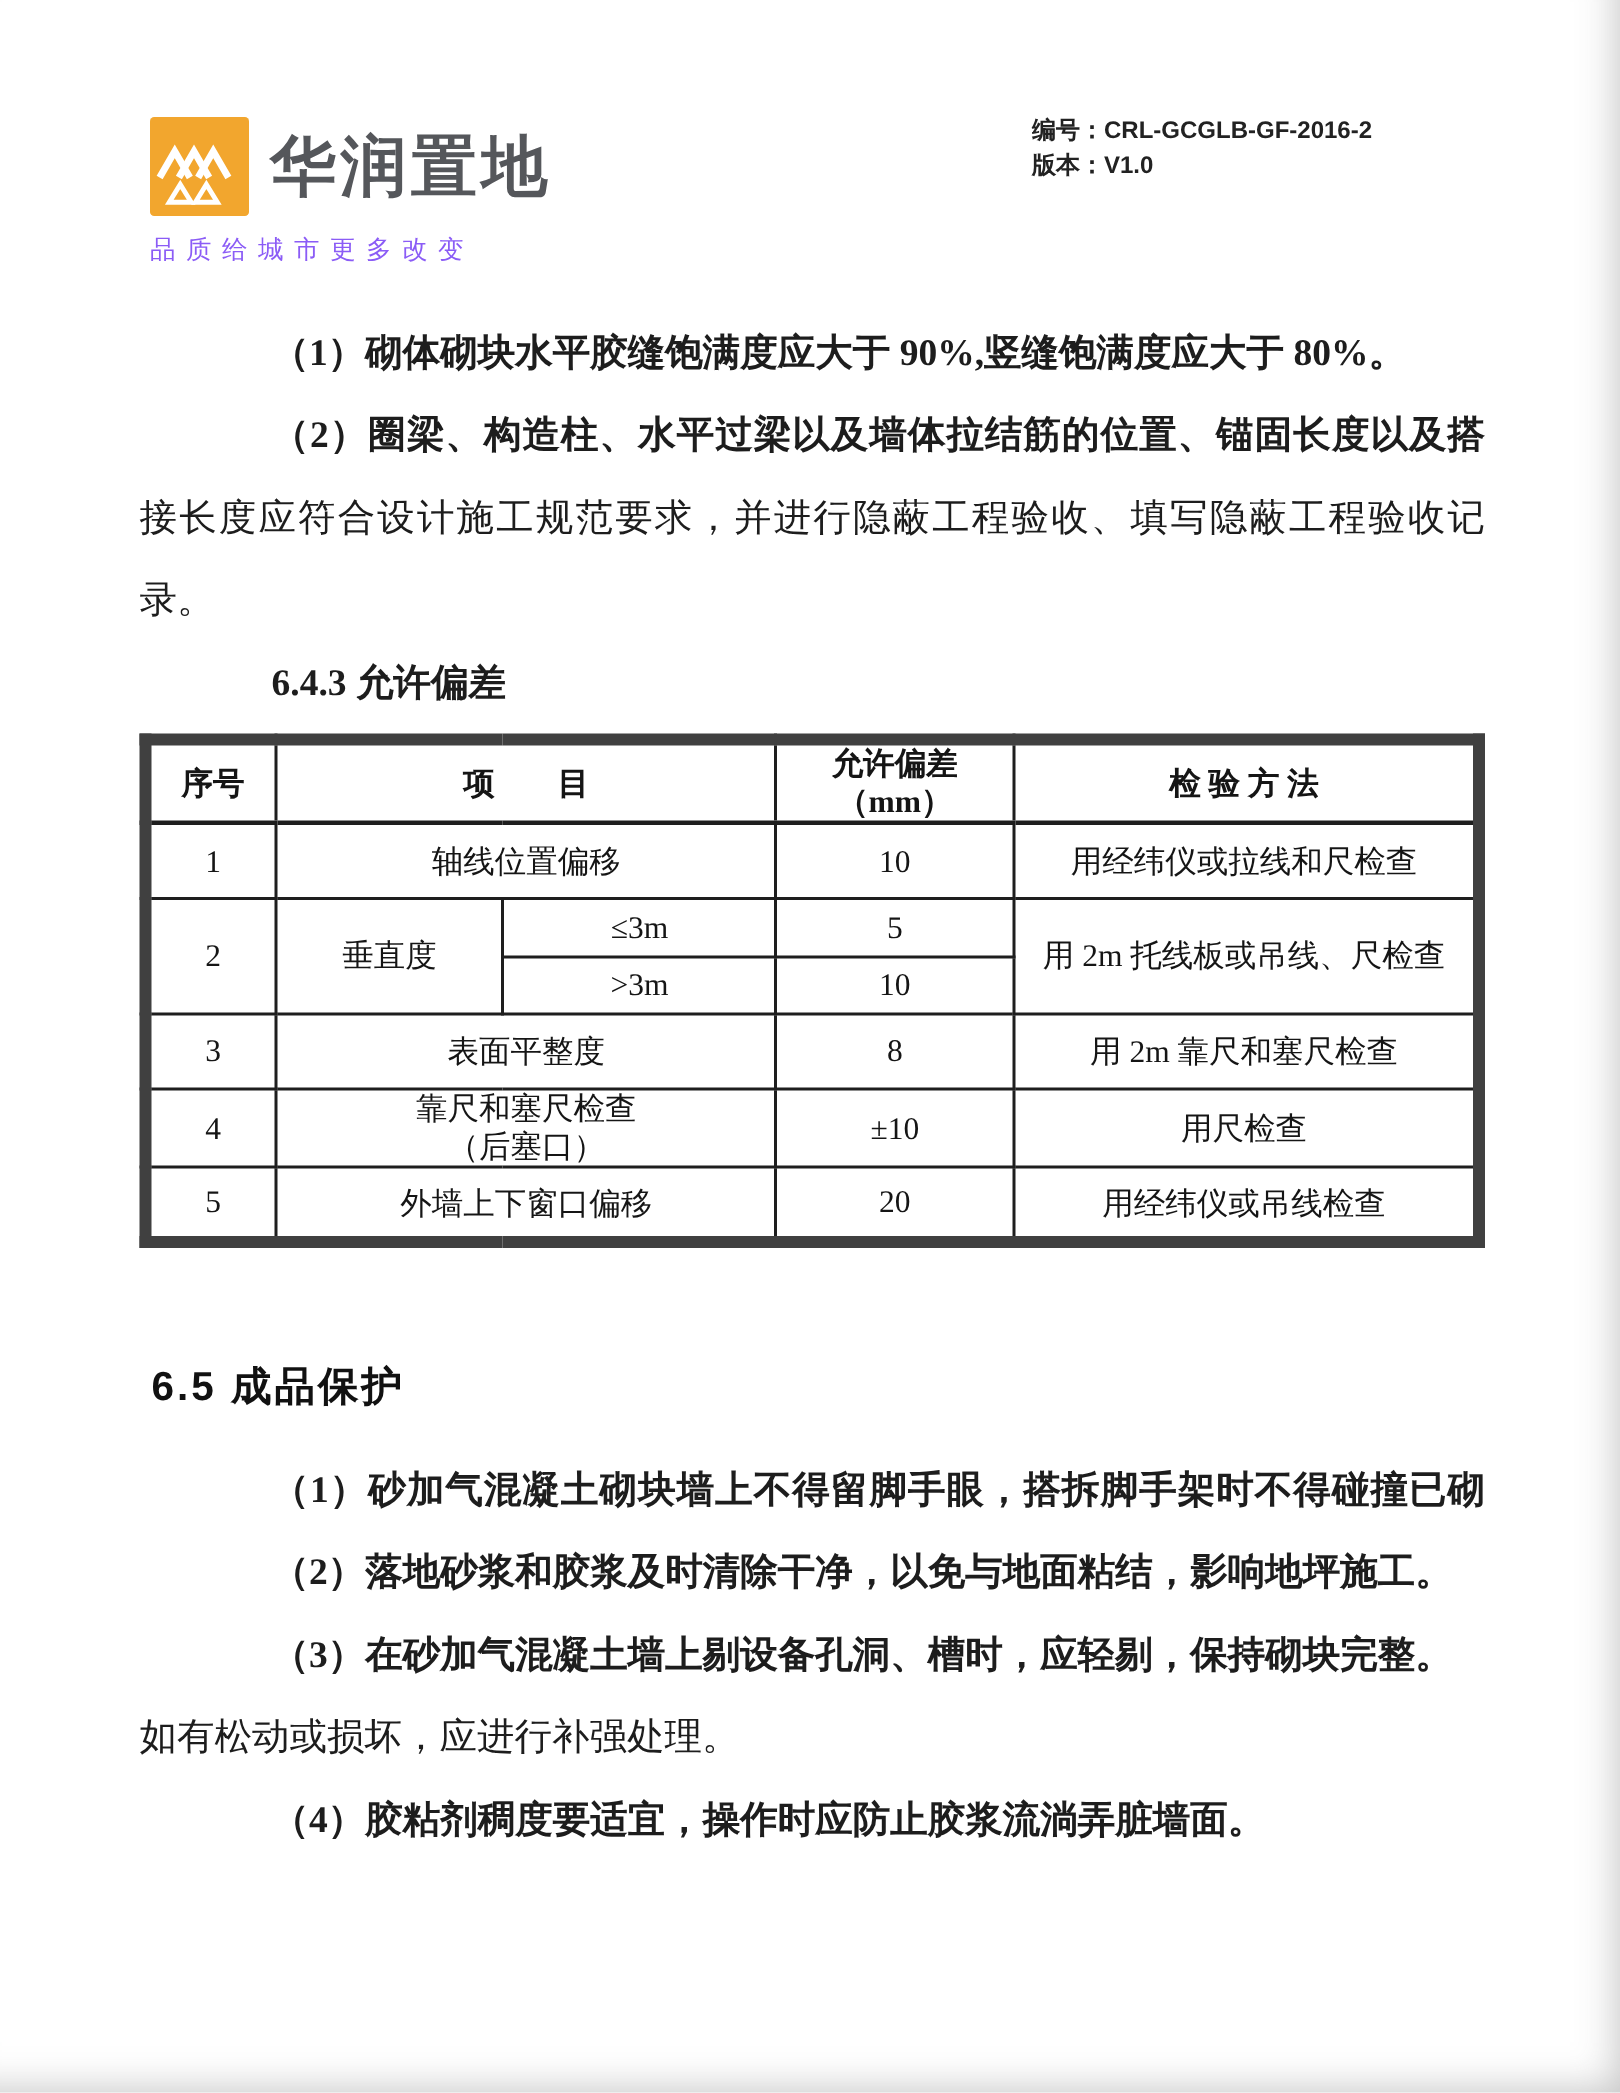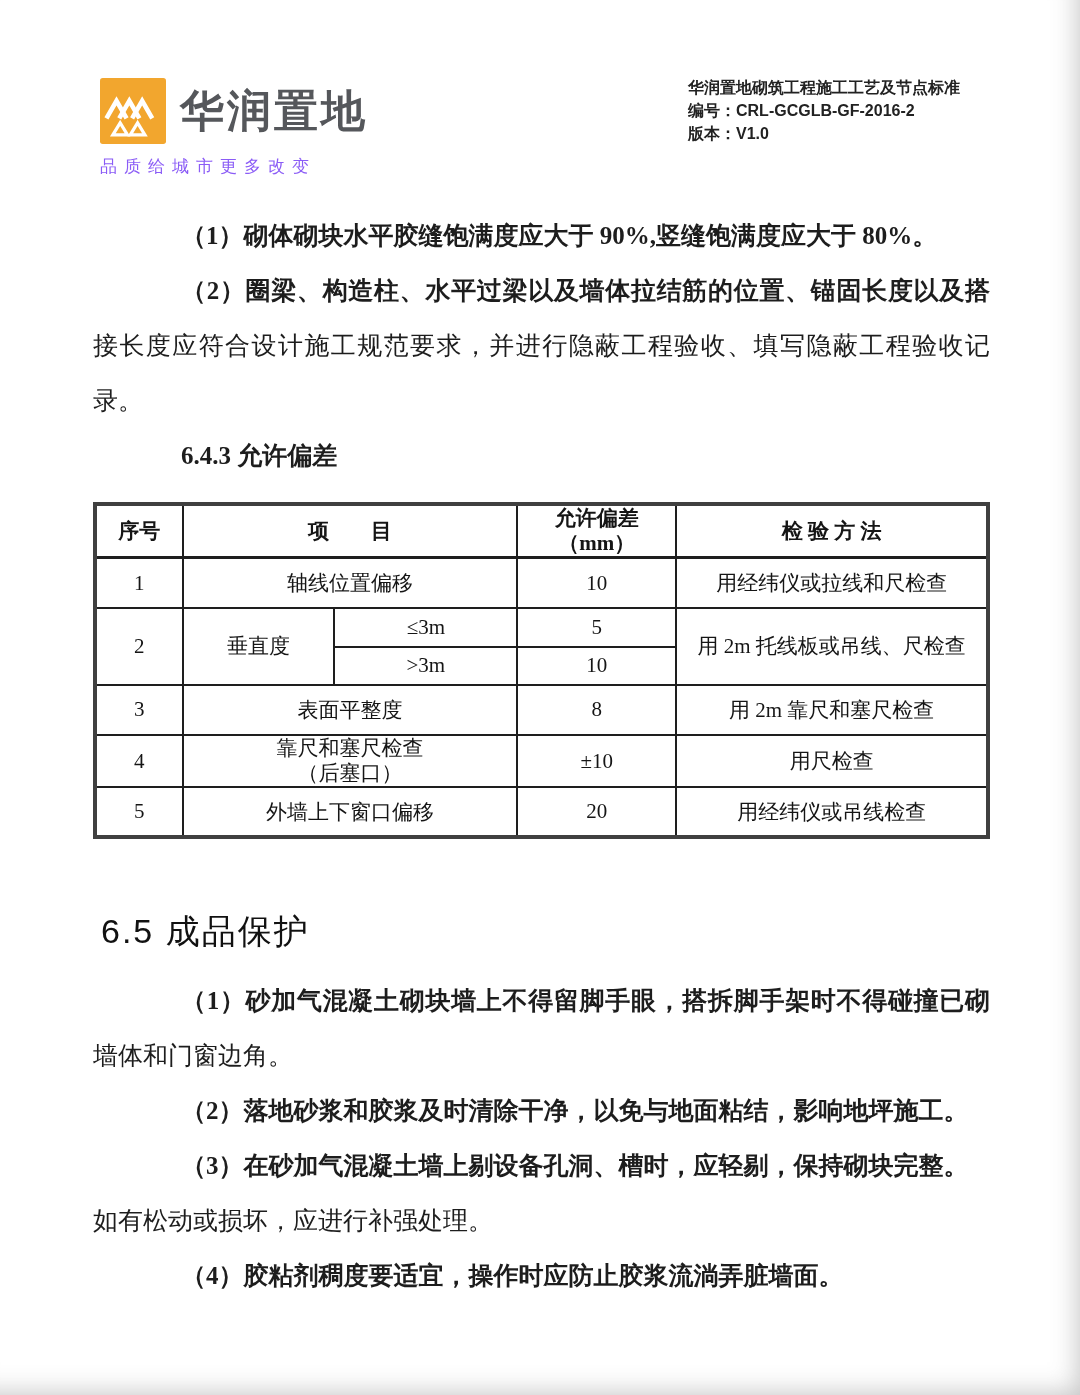--- a/index.html
+++ b/index.html
@@ -35,37 +35,37 @@
   }
   .doc-info .doc-title { font-weight:700; }
   
   .main { margin:30px 90px 0 93px; font-size:25px; }
   .line { height:55px; line-height:55px; }
   .ind  { text-indent:88px;font-weight:bold; }
   .fill { text-align:justify; text-align-last:justify; }
   
   table.tol {
     width:100%; border-collapse:collapse; table-layout:fixed;
-    margin-top:19px; font-size:21px; color:#151515;
-    border:4px solid #404040;
+    margin-top:6px; font-size:21px; color:#151515;
+    border:8px solid #404040;
   }
   table.tol td {
     border:2px solid #1e1e1e; text-align:center; vertical-align:middle;
     padding:0 4px; overflow:hidden;
   }
   table.tol tr.thead td { font-weight:700; border-bottom:3px solid #1e1e1e; }
   tr.h-head { height:50px; } tr.h-r1 { height:50px; }
   tr.h-r2a { height:39px; }  tr.h-r2b { height:38px; }
   tr.h-r3 { height:50px; }   tr.h-r4 { height:52px; }  tr.h-r5 { height:50px; }
   .cell-2line { line-height:1.2; }
   
   .h65 {
     margin:72px 0 0 8px;
     font-family:"Liberation Sans","DejaVu Sans",sans-serif;
-    font-weight:400; font-size:34px; color:#111;
+    font-weight:700; font-size:27px; color:#111;
     height:40px; line-height:40px; letter-spacing:2px;
   }
   .sec65-first { margin-top:22px; }
 </style>
 </head>
 <body>
 
 <div class="page">
 
   <div class="header">
@@ -80,21 +80,20 @@
             <polygon points="14,62 22,49 30,62" fill="none" stroke="#ffffff" stroke-width="3.5"></polygon>
             <polygon points="33,62 41,49 49,62" fill="none" stroke="#ffffff" stroke-width="3.5"></polygon>
           </svg>
         </span>
         <span class="brand">华润置地</span>
       </div>
       <div class="tagline">品质给城市更多改变</div>
     </div>
 
     <div class="doc-info">
-      <div class="doc-title">华润置地砌筑工程施工工艺及节点标准</div>
       <div>编号：CRL-GCGLB-GF-2016-2</div>
       <div>版本：V1.0</div>
     </div>
   </div>
 
   <div class="main">
 
     <div class="line ind">（1）砌体砌块水平胶缝饱满度应大于 90%,竖缝饱满度应大于 80%。</div>
     <div class="line ind fill">（2）圈梁、构造柱、水平过梁以及墙体拉结筋的位置、锚固长度以及搭</div>
     <div class="line fill">接长度应符合设计施工规范要求，并进行隐蔽工程验收、填写隐蔽工程验收记</div>
@@ -156,20 +155,19 @@
         <td colspan="2">外墙上下窗口偏移</td>
         <td>20</td>
         <td>用经纬仪或吊线检查</td>
       </tr>
     </tbody>
       </table>
 
     <div class="h65">6.5  成品保护</div>
 
     <div class="line ind fill sec65-first">（1）砂加气混凝土砌块墙上不得留脚手眼，搭拆脚手架时不得碰撞已砌</div>
-    <div class="line">墙体和门窗边角。</div>
     <div class="line ind">（2）落地砂浆和胶浆及时清除干净，以免与地面粘结，影响地坪施工。</div>
     <div class="line ind">（3）在砂加气混凝土墙上剔设备孔洞、槽时，应轻剔，保持砌块完整。</div>
     <div class="line">如有松动或损坏，应进行补强处理。</div>
     <div class="line ind">（4）胶粘剂稠度要适宜，操作时应防止胶浆流淌弄脏墙面。</div>
 
   </div>
 </div>
 
 </body></html>

